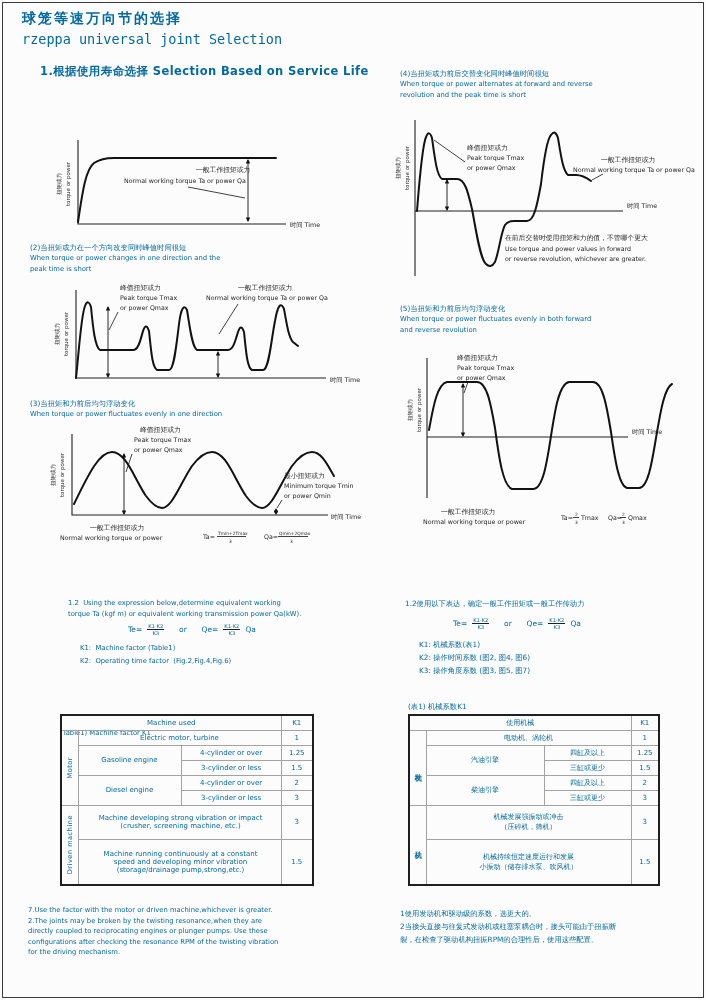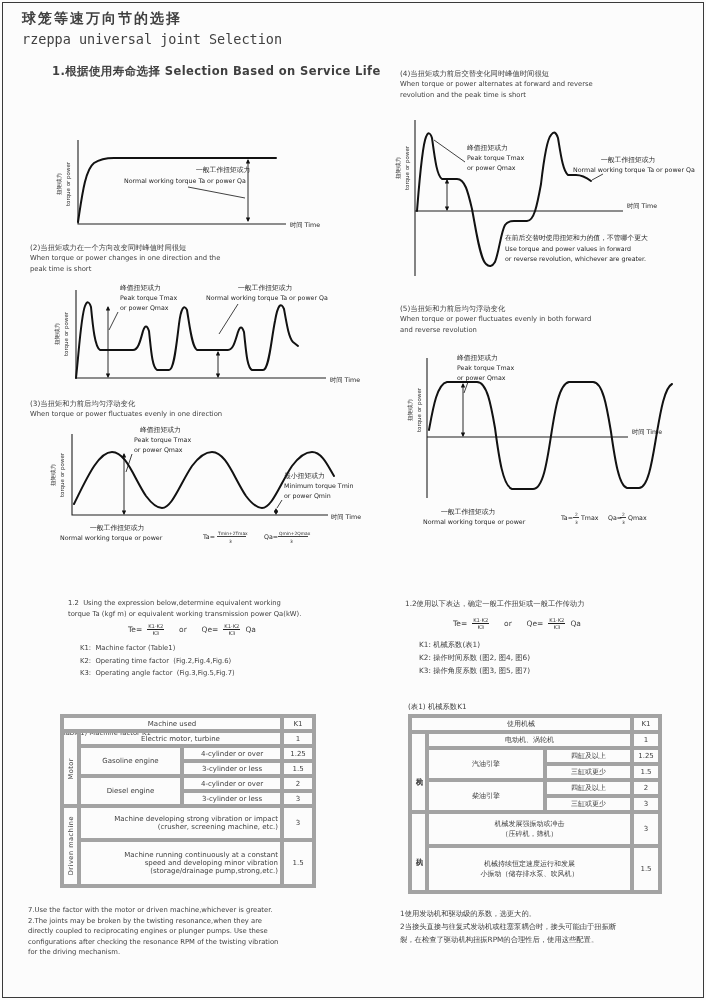--- a/index.html
+++ b/index.html
@@ -1,54 +1,54 @@
 <!DOCTYPE html>
 <html><head>
 <meta charset="utf-8">
 <style>
   html,body{margin:0;padding:0;background:#e8e8e8}
   .page{position:relative;width:706px;height:1000px;background:#fcfcfc;
-        font-family:"DejaVu Sans",sans-serif;color:#404040;overflow:hidden}
+        font-family:"DejaVu Sans",sans-serif;color:#0369a1;overflow:hidden}
   .frame{position:absolute;inset:2px;border:1px solid #3a3a3a;pointer-events:none}
   .abs{position:absolute}
   .tiny{font-size:6.8px;line-height:10.6px;white-space:pre}
   .tinyzh{font-size:7.3px;line-height:11px;white-space:pre}
   .title-zh{font-size:14px;font-weight:700;letter-spacing:2px}
   .title-en{font-size:13.5px;font-family:"DejaVu Sans Mono",monospace;margin-top:3px}
   .h1{font-size:11.5px;font-weight:600;letter-spacing:.4px}
   .formula-row{font-size:7.5px;display:flex;align-items:center;gap:5px;white-space:pre}
   .frac{display:inline-flex;flex-direction:column;align-items:center;font-size:5.2px;line-height:6px;vertical-align:middle}
   .frac .num{border-bottom:.75px solid #1f1f1f;padding:0 1px}
   svg text{font-size:6.3px;fill:#1f1f1f;font-family:"DejaVu Sans",sans-serif}
   svg text.zht{font-size:6.8px}
   svg text.fr{font-size:4.4px}
   svg text.ylab{font-size:5.5px}
   .axis{stroke:#1f1f1f;stroke-width:1.1;fill:none}
   .wave{stroke:#121212;stroke-width:2;fill:none;stroke-linejoin:round;stroke-linecap:round}
   .arr{stroke:#121212;stroke-width:.9;fill:none}
   .lead{stroke:#121212;stroke-width:.8;fill:none}
   table.t{border-collapse:collapse;font-size:7px;table-layout:fixed}
   .t{border:2px solid #1f1f1f}
-  .t td{border:4px solid #a3a3a3;text-align:center;padding:1px 2px;overflow:hidden}
-  .t td.left{text-align:right;padding-left:4px}
+  .t td{border:1px solid #a3a3a3;text-align:center;padding:1px 2px;overflow:hidden}
+  .t td.left{text-align:center;padding-left:4px}
   .t-zh{font-size:7.4px}
   .vert{writing-mode:vertical-rl;transform:rotate(180deg);font-size:6.6px;margin:0 auto;letter-spacing:.5px}
   .vert-zh{writing-mode:vertical-lr;text-orientation:upright;font-size:7.4px;margin:0 auto}
 </style>
 </head>
 <body>
 
 <div class="page">
   <div class="frame"></div>
 
   <div class="abs" style="left:22px;top:10px">
     <div class="title-zh">球笼等速万向节的选择</div>
     <div class="title-en">rzeppa universal joint Selection</div>
   </div>
-  <div class="abs h1" style="left:52px;top:64px">1.根据使用寿命选择 Selection Based on Service Life</div>
+  <div class="abs h1" style="left:40px;top:64px">1.根据使用寿命选择 Selection Based on Service Life</div>
 
 
   <svg class="abs" style="left:28px;top:134px" width="335" height="100" viewBox="0 0 335 100">
     <defs>
       <marker id="ah" viewBox="0 0 10 10" refX="8" refY="5" markerWidth="5" markerHeight="5" orient="auto-start-reverse">
         <path d="M0,0 L10,5 L0,10 z" fill="#121212"></path>
       </marker>
     </defs>
     <path class="axis" d="M50,6 V90 H258"></path>
     <text class="ylab" transform="rotate(-90 33 50)" x="33" y="50" text-anchor="middle">扭矩或力</text>
@@ -122,21 +122,20 @@
   </svg>
 
   <div class="abs" style="left:68px;top:598px">
     <div class="tiny">1.2  Using the expression below,determine equivalent working</div>
     <div class="tiny">torque Ta (kgf m) or equivalent working transmission power Qa(kW).</div>
     <div class="formula-row" style="margin:4px 0 6px 60px">
       <span>Te=</span><span class="frac"><span class="num">K1·K2</span><span>K3</span></span><span>  </span><span>or</span><span>  </span><span>Qe=</span><span class="frac"><span class="num">K1·K2</span><span>K3</span></span><span>Qa</span>
     </div>
     <div class="tiny" style="padding-left:12px;line-height:12.5px">K1:  Machine factor (Table1)</div>
     <div class="tiny" style="padding-left:12px;line-height:12.5px">K2:  Operating time factor  (Fig.2,Fig.4,Fig.6)</div>
-    <div class="tiny" style="padding-left:12px;line-height:12.5px">K3:  Operating angle factor  (Fig.3,Fig.5,Fig.7)</div>
   </div>
 
   <div class="abs tiny" style="left:60px;top:728px">(Table1) Machine factor K1</div>
   <table class="t abs" style="left:60px;top:714px;width:252px">
     <colgroup>
         <col style="width:17px">
         <col style="width:103px">
         <col style="width:100px">
         <col style="width:32px">
       </colgroup>

